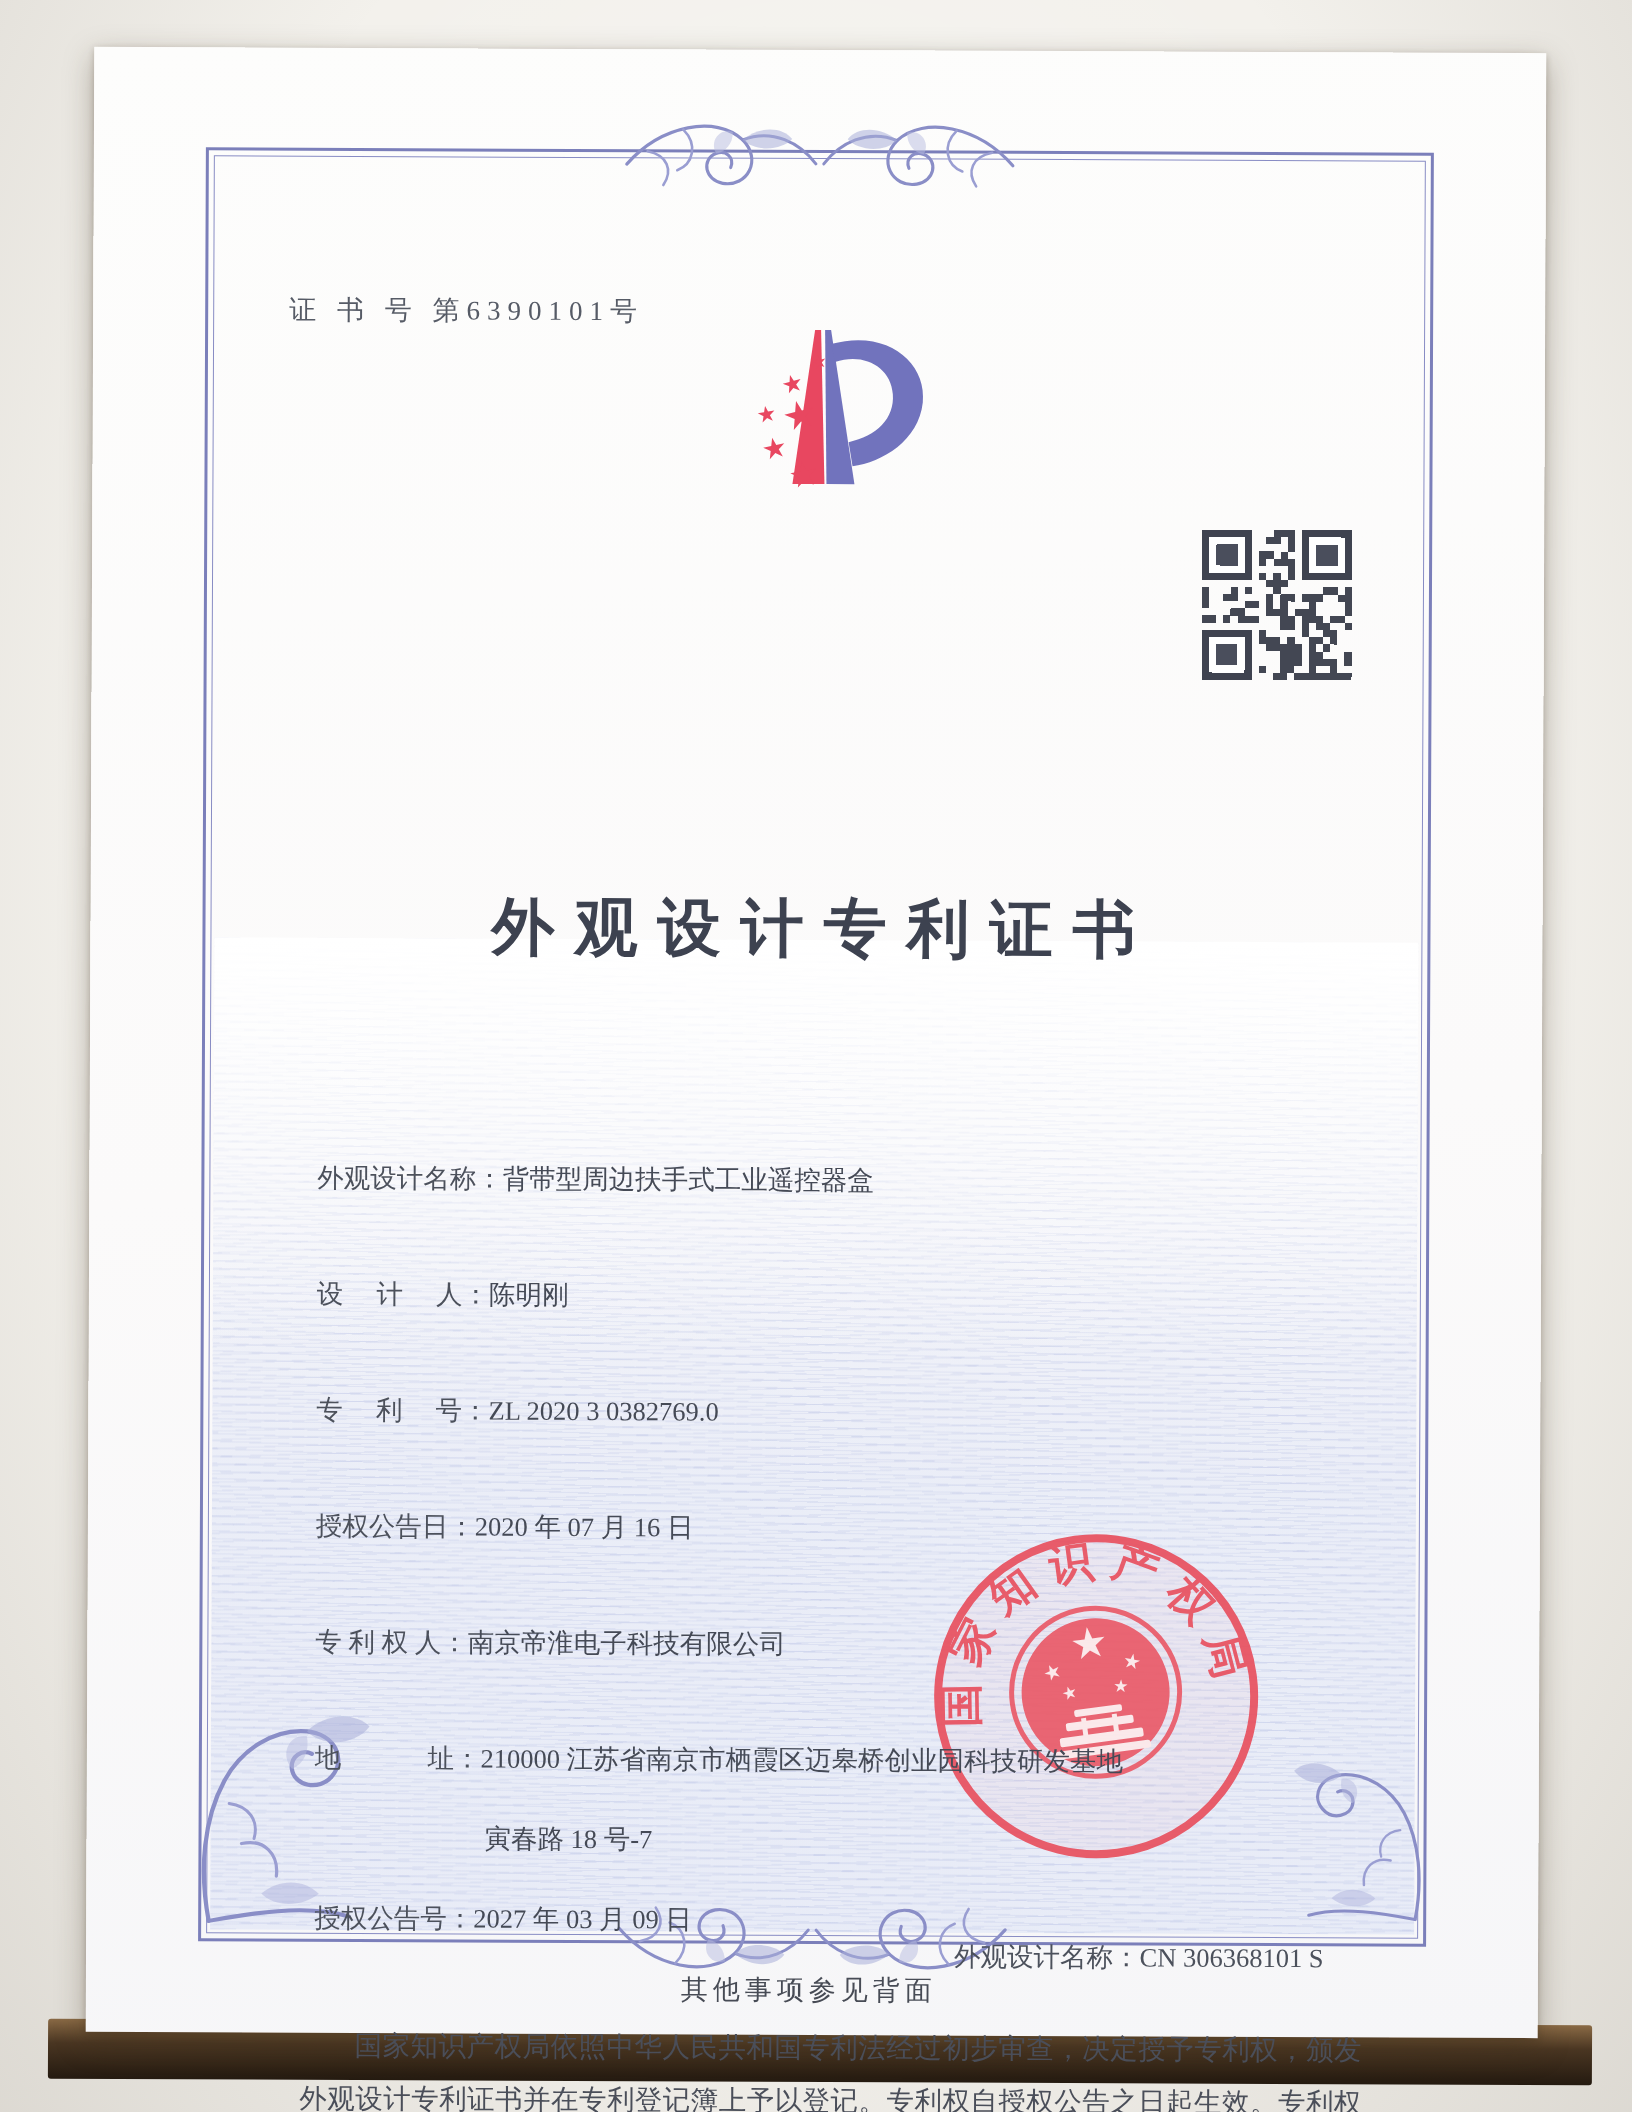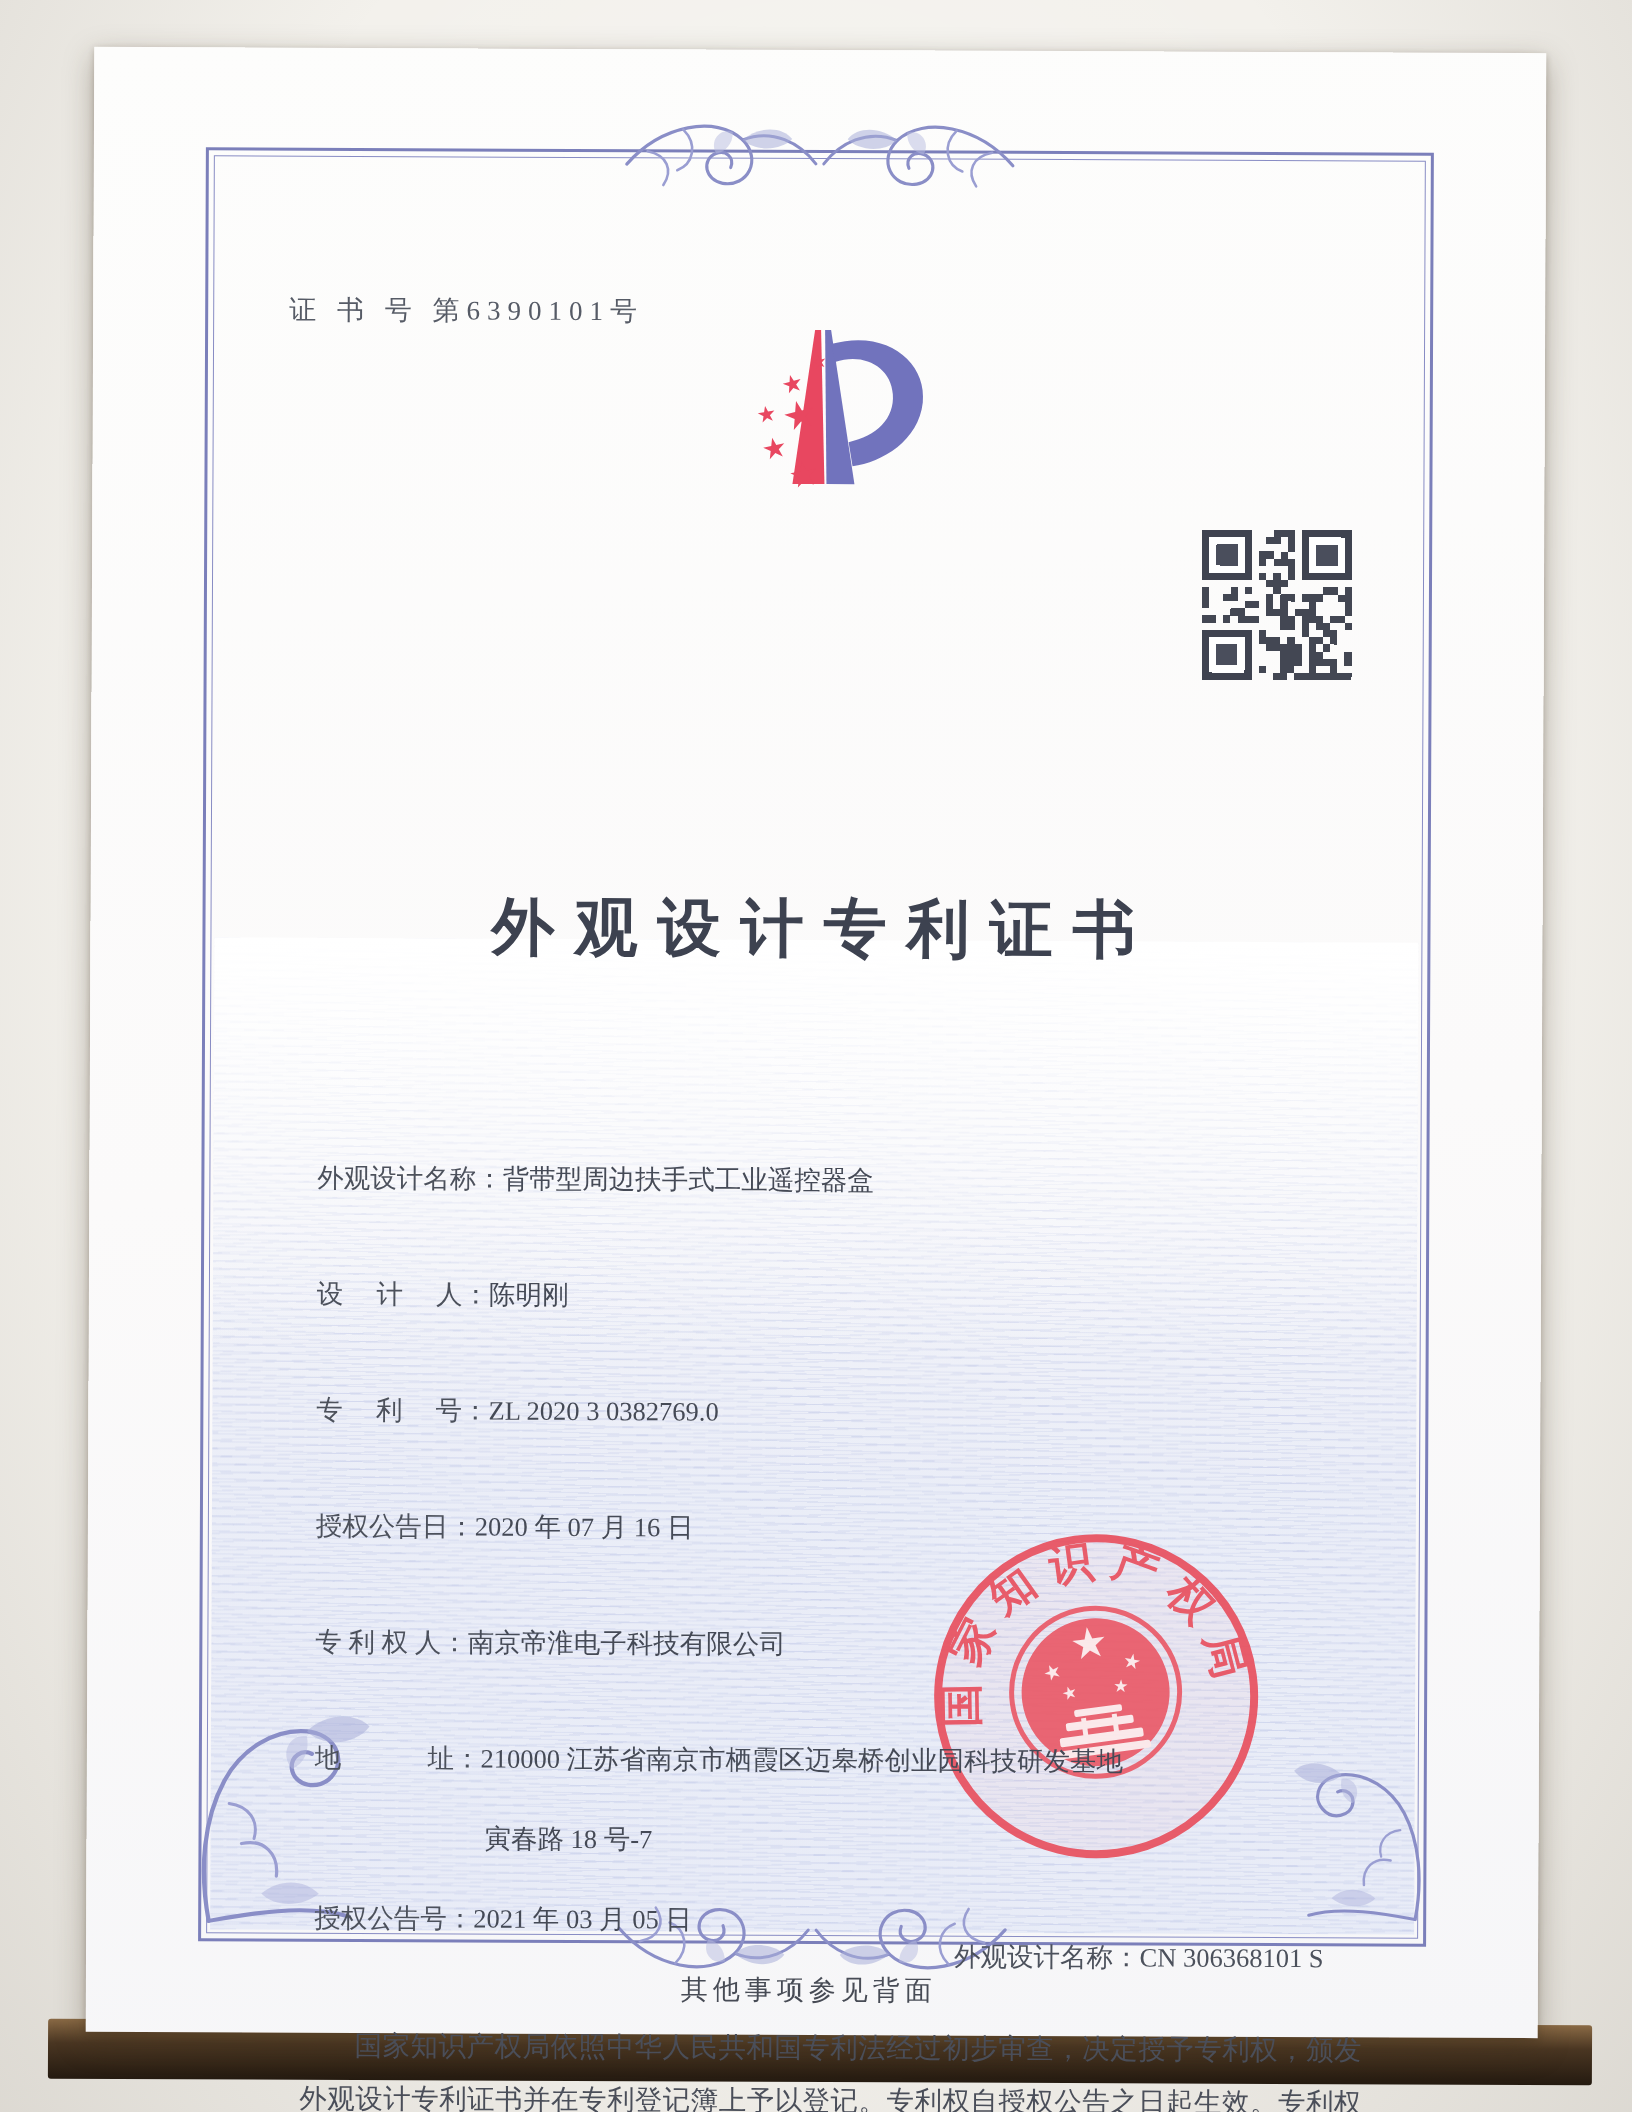--- a/index.html
+++ b/index.html
@@ -298,21 +298,21 @@
     <span class="lbl">授权公告日：</span><span class="val">2020 年 07 月 16 日</span>
   </div>
   <div class="field-row z" style="top:962px">
     <span class="lbl">专 利 权 人：</span><span class="val">南京帝淮电子科技有限公司</span>
   </div>
   <div class="field-row z" style="top:1042px">
     <span class="lbl">地　　　 址：</span><span class="val">210000 江苏省南京市栖霞区迈皋桥创业园科技研发基地</span>
   </div>
   <div class="addr-line2 z" style="top:1086px">寅春路 18 号-7</div>
   <div class="field-row z" style="top:1130px">
-    <span class="lbl">授权公告号：</span><span class="val">2021 年 03 月 05 日</span>
+    <span class="lbl">授权公告号：</span><span class="val">2027 年 03 月 09 日</span>
   </div>
   <div class="grant-no z" style="top:1130px">
     <span class="lbl">外观设计名称：</span><span class="val">CN 306368101 S</span>
   </div>
 
   <div class="paras z">
     <p>国家知识产权局依照中华人民共和国专利法经过初步审查，决定授予专利权，颁发外观设计专利证书并在专利登记簿上予以登记。专利权自授权公告之日起生效。专利权期限为十年，自申请日起算。</p>
 
   </div>
 

